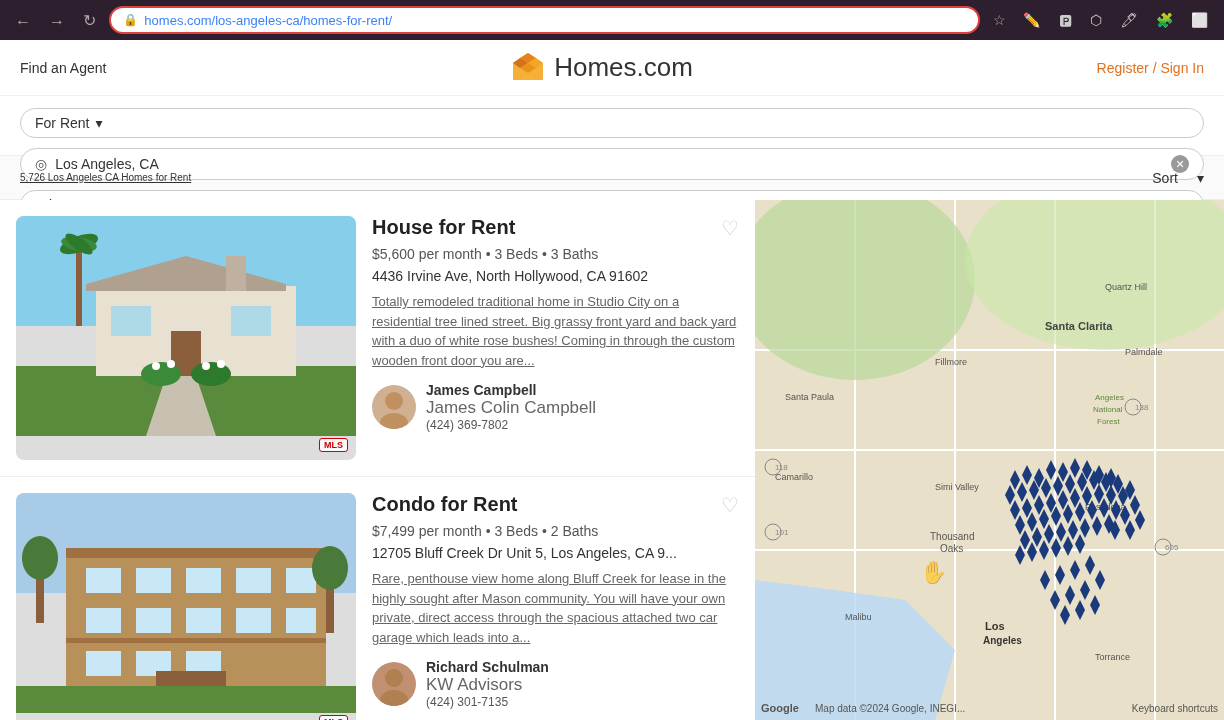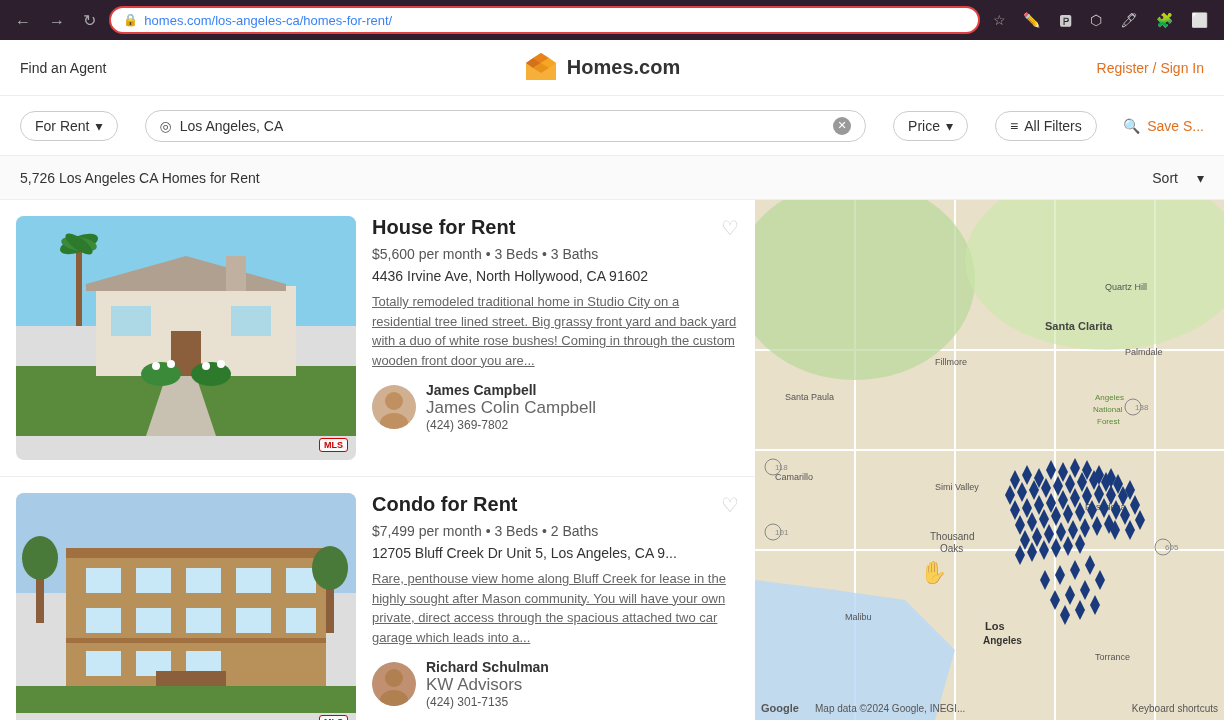--- a/index.html
+++ b/index.html
@@ -53,31 +53,31 @@
 
     
     .top-nav {
       display: flex;
       align-items: center;
       justify-content: space-between;
       padding: 12px 20px;
       border-bottom: 1px solid #eee;
       height: 56px;
     }
-    .logo { display: flex; align-items: center; gap: 8px; font-size: 20px; font-weight: bold; color: #333; }
+    .logo { display: flex; align-items: center; gap: 8px; font-size: 26px; font-weight: normal; color: #333; }
     .logo-icon { width: 36px; height: 36px; }
 
     
     .search-bar {
       display: flex;
-      align-items: center;
       padding: 12px 20px;
-      gap: 27px;
+      gap: 10px;
       border-bottom: 1px solid #eee;
       height: 60px;
+      flex-direction: column;
     }
     .filter-btn {
       display: flex;
       align-items: center;
       gap: 6px;
       border: 1px solid #ccc;
       border-radius: 20px;
       padding: 6px 14px;
       background: #fff;
       cursor: pointer;
@@ -339,21 +339,21 @@
     <span>≡</span>
     <span>All Filters</span>
   </button>
   <div class="save-search-btn">
     <span>🔍</span>
     <span>Save S...</span>
   </div>
 </div>
 
 <div class="results-header">
-  <span style="font-size:14px; color:#333;">5,726 Los Angeles CA Homes for Rent</span>
+  <span style="font-size:10px; color:#333;text-decoration:underline;">5,726 Los Angeles CA Homes for Rent</span>
   <div class="sort-btn">
     <span>Sort</span>
     <span>▾</span>
   </div>
 </div>
 
 <div class="main-content">
 
   <div class="listings-panel">
 

